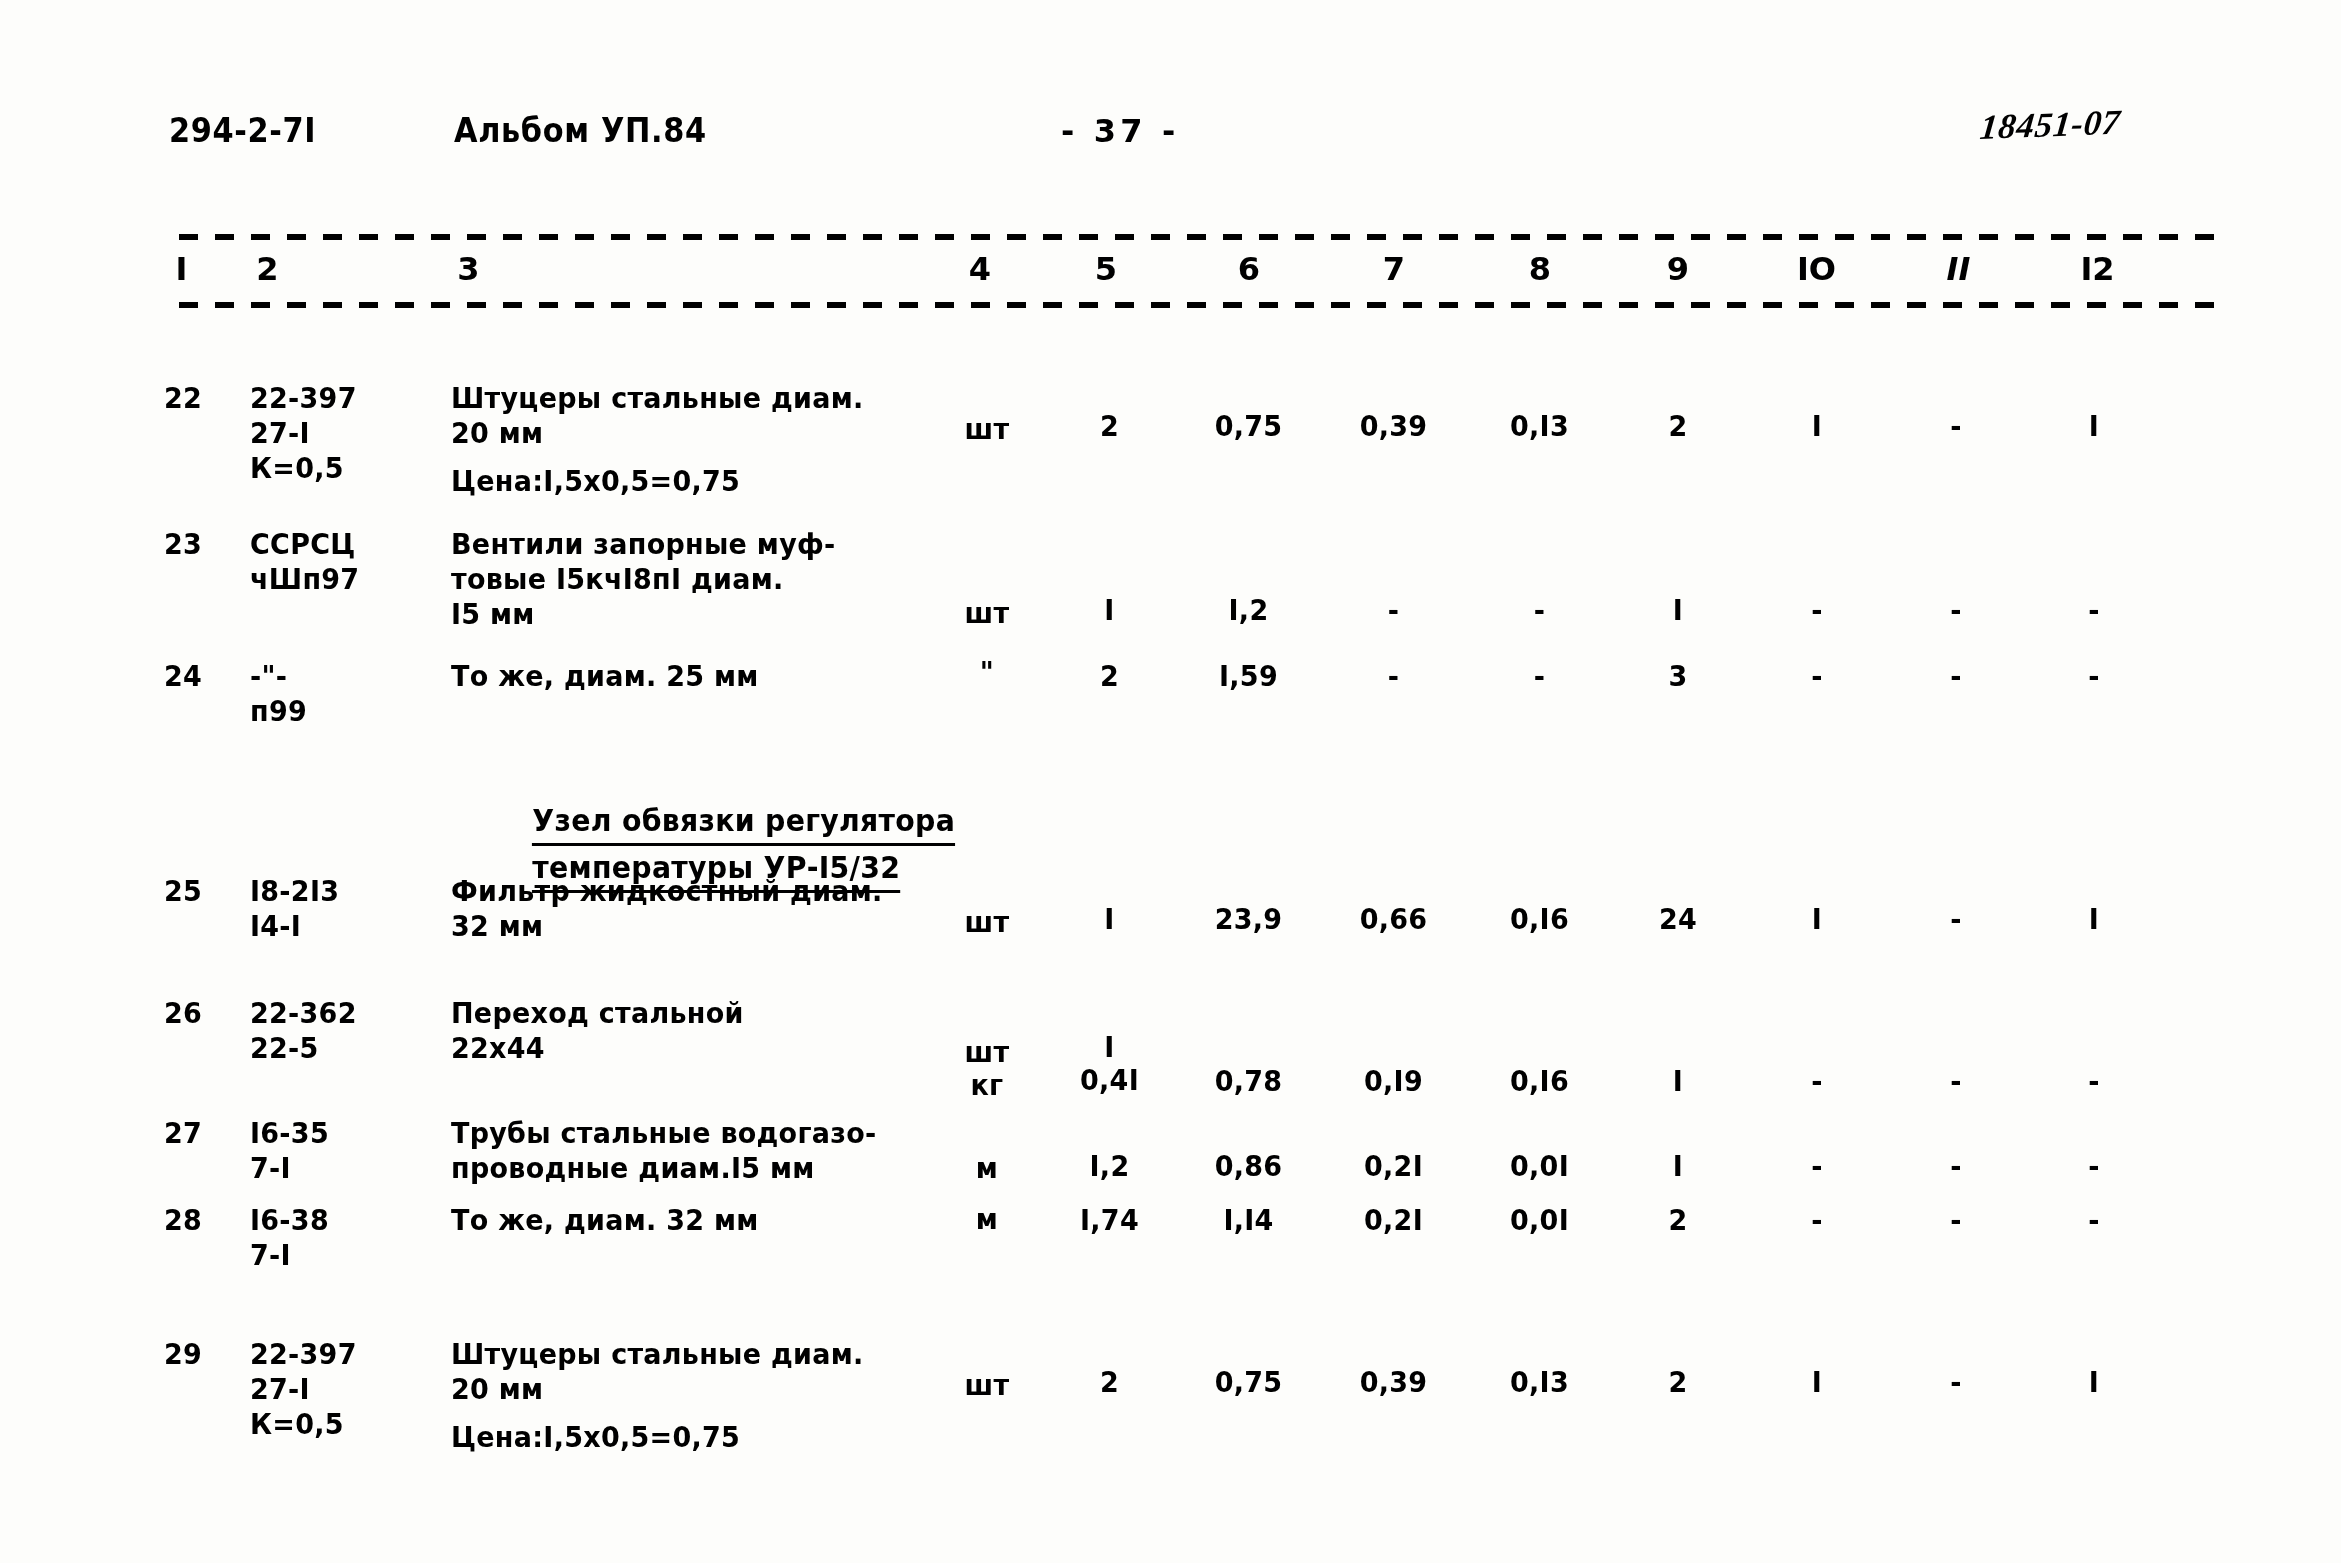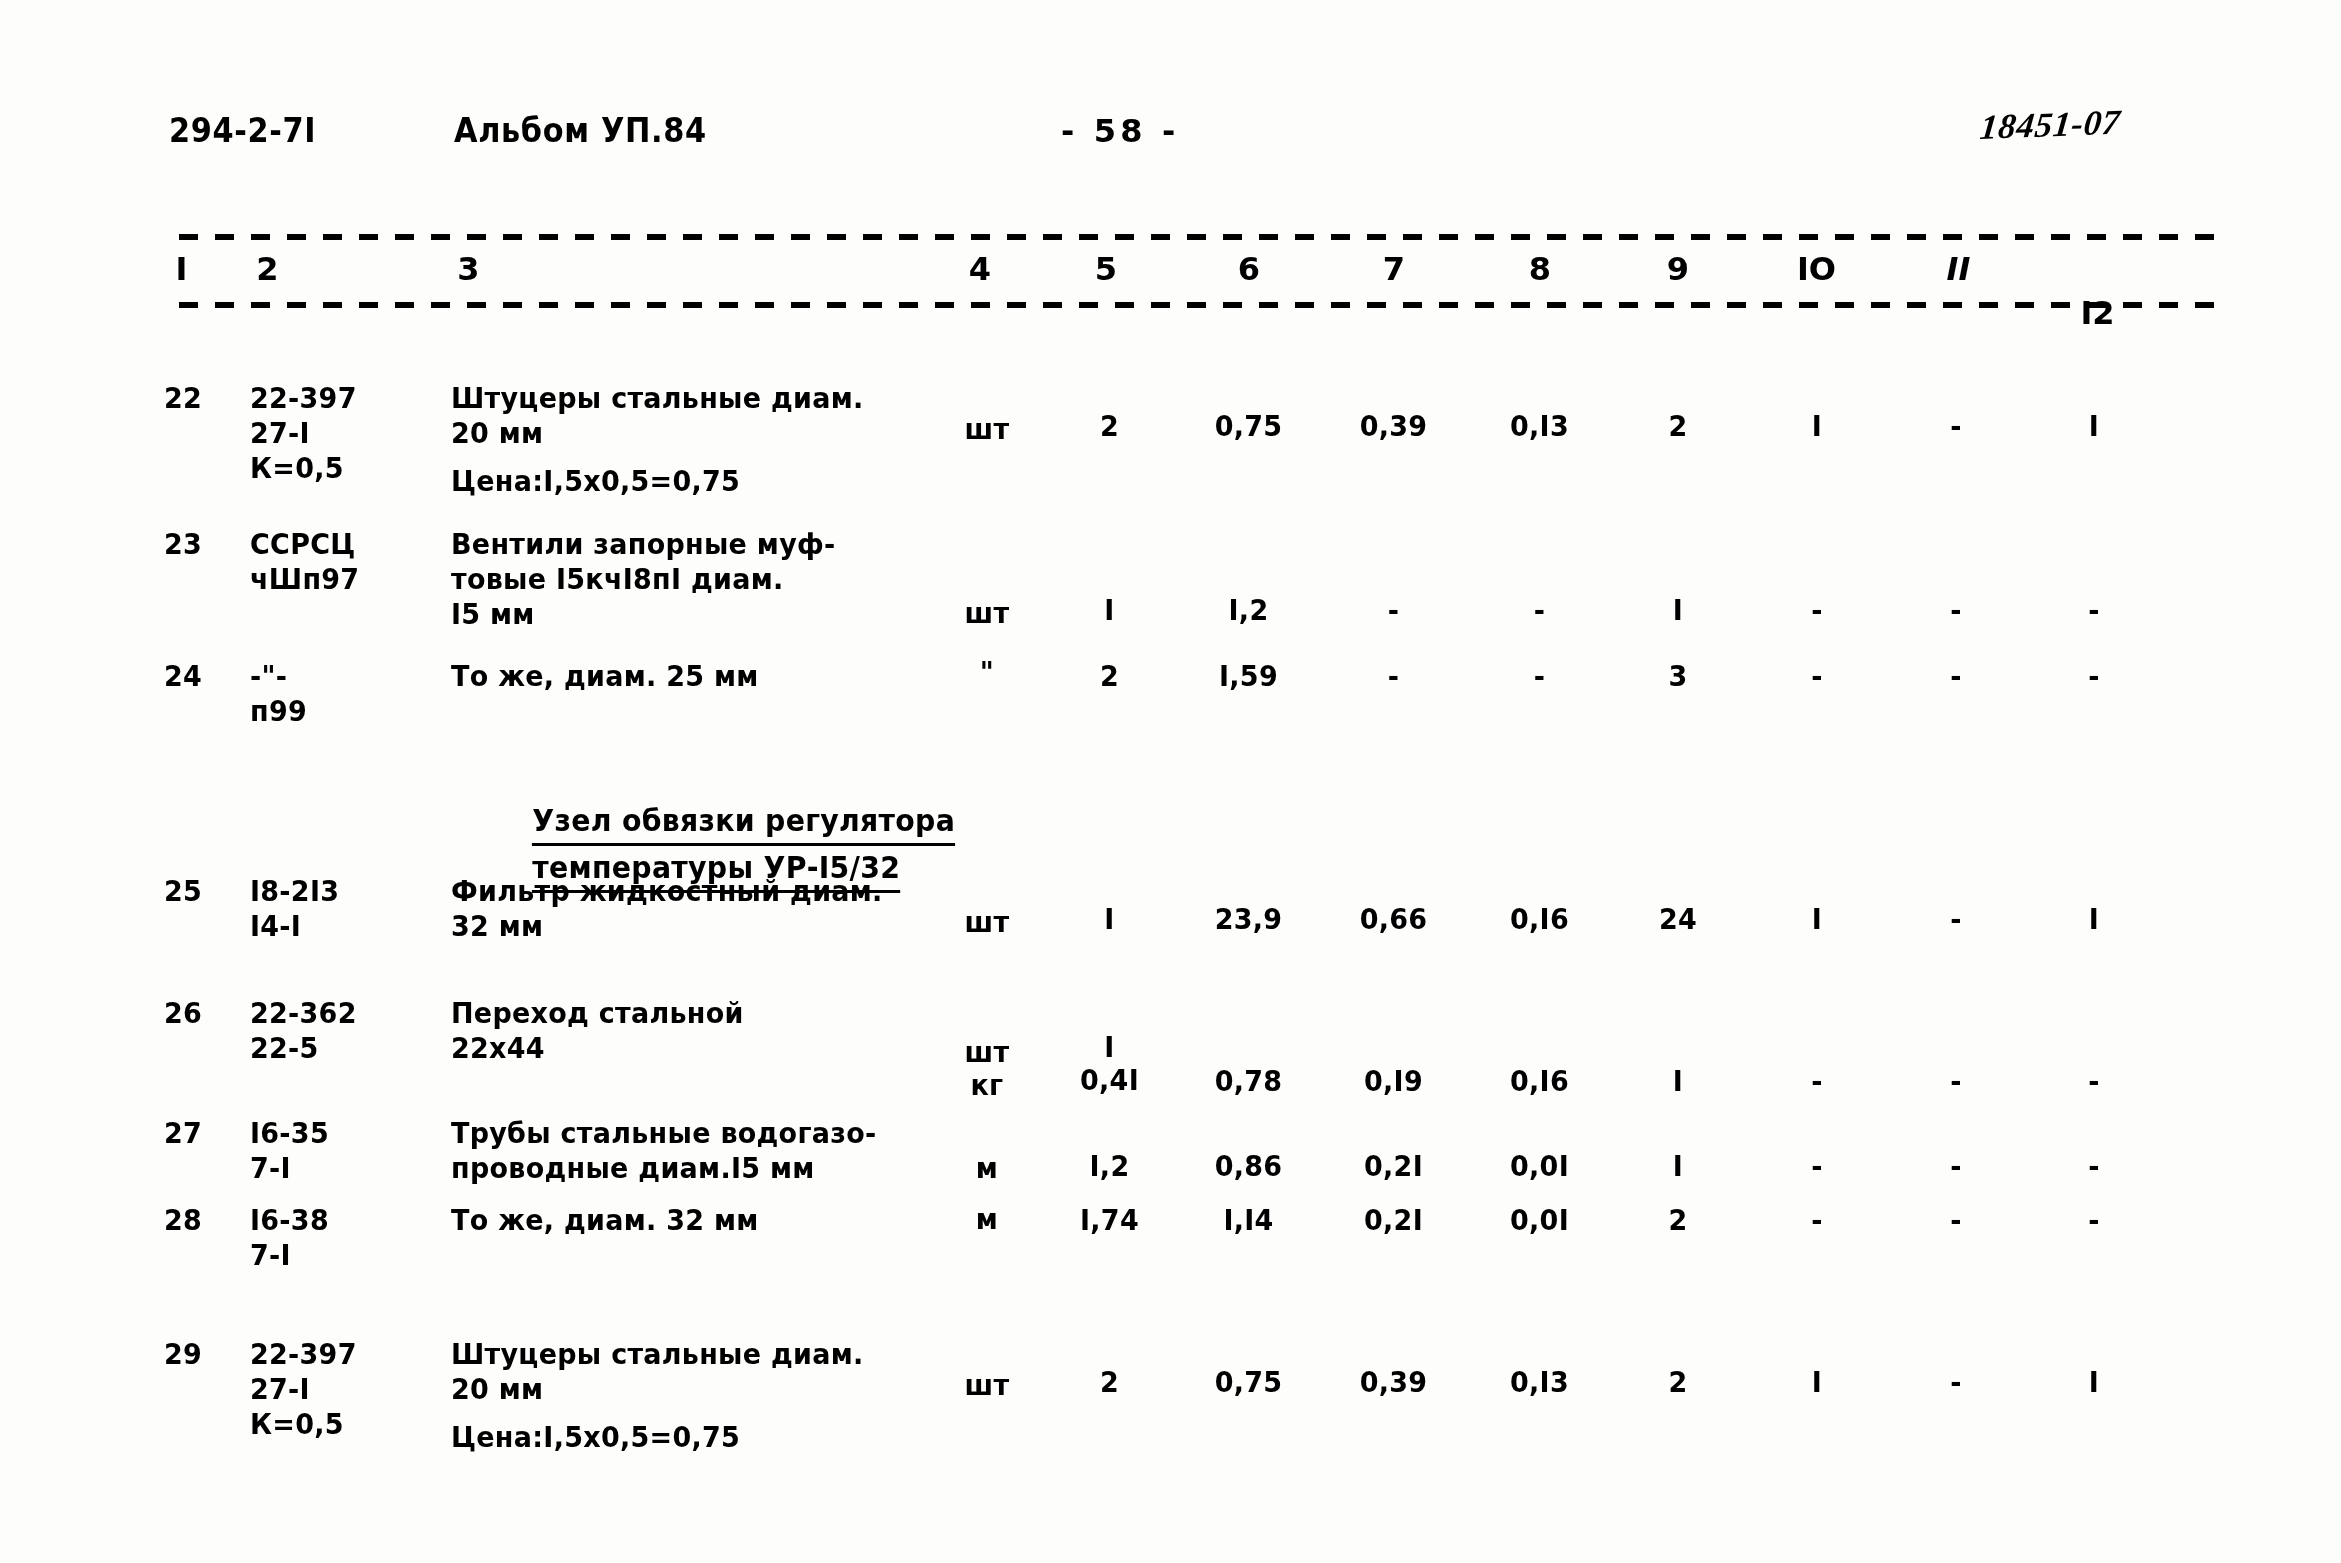--- a/index.html
+++ b/index.html
@@ -169,40 +169,40 @@
   }
 </style>
 </head>
 <body>
 
 <div class="page">
 
   <div class="page-header">
     <div class="hdr-doc-code">294-2-7I</div>
     <div class="hdr-album">Альбом УП.84</div>
-    <div class="hdr-pageno">- 58 -</div>
+    <div class="hdr-pageno">- 37 -</div>
     <div class="hdr-stamp">18451-07</div>
   </div>
 
   <div class="dashed-rule rule-top"></div>
   <div class="dashed-rule rule-bottom"></div>
 
   <div class="colnum-row">
     <div class="colnum" style="left:164px;width:35px;">I</div>
     <div class="colnum" style="left:250px;width:35px;">2</div>
     <div class="colnum" style="left:451px;width:35px;">3</div>
     <div class="colnum" style="left:959px;width:42px;">4</div>
     <div class="colnum" style="left:1085px;width:42px;">5</div>
     <div class="colnum" style="left:1228px;width:42px;">6</div>
     <div class="colnum" style="left:1373px;width:42px;">7</div>
     <div class="colnum" style="left:1519px;width:42px;">8</div>
     <div class="colnum" style="left:1657px;width:42px;">9</div>
     <div class="colnum" style="left:1789px;width:55px;">IO</div>
     <div class="colnum" style="left:1931px;width:55px;font-style:italic;">II</div>
-    <div class="colnum" style="left:2070px;width:55px;margin-top:44px;">I2</div>
+    <div class="colnum" style="left:2070px;width:55px;">I2</div>
   </div>
 
   <div class="tbody">
 
     <div class="row" style="top:55px;height:139px;">
       <div class="cell c-no">22</div>
       <div class="cell c-code">22-397
 27-I
 К=0,5</div>
       <div class="cell c-name">Штуцеры стальные диам.

